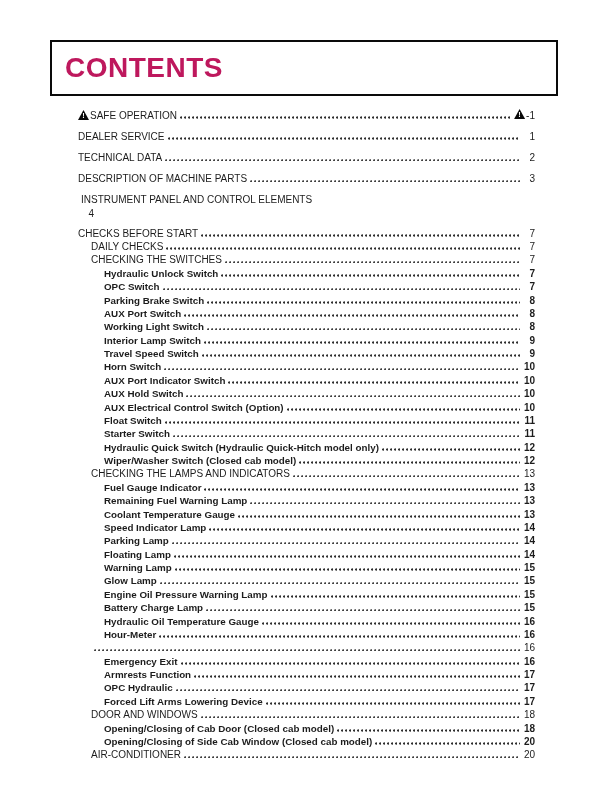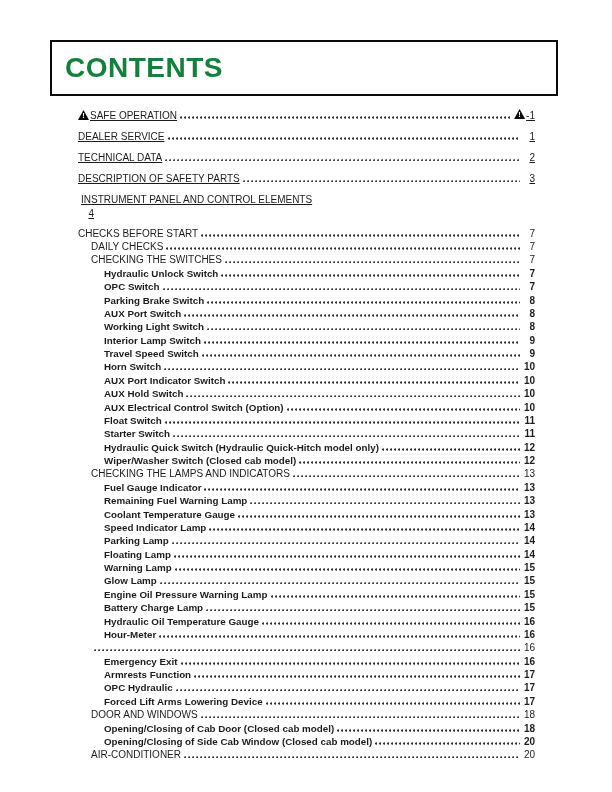--- a/index.html
+++ b/index.html
@@ -17,34 +17,34 @@
   .contents-box {
     position:absolute; left:50px; top:40px;
     width:508px; height:56px;
     border:2.5px solid #0a0a0a;
     box-sizing:border-box;
     display:flex; align-items:center;
   }
   .contents-box h1 {
     margin:0; padding:0 0 0 13px;
     font-size:28px; font-weight:bold; letter-spacing:0.5px;
-    color:#15803d;
+    color:#be185d;
   }
 
   
   .toc {
     position:absolute; left:78px; top:109px;
     width:457px;
   }
   .row {
     display:flex; align-items:baseline;
     height:13.38px; line-height:13.38px;
     font-size:10px; white-space:nowrap;
   }
-  .chapters .row { margin-bottom:7.7px;text-decoration:underline; }
+  .chapters .row { margin-bottom:7.7px; }
   .chapters .row:last-child { margin-bottom:0;flex-direction:column; }
   .sections { margin-top:20px; }
 
   .row.lvl2 { padding-left:13px; }
   .row.lvl3 { padding-left:26px; font-size:9.8px;font-weight:bold; }
 
   .title { flex:0 0 auto; }
   .leader {
     flex:1 1 auto; height:2.6px;
     margin:0 2px 0 3px;
@@ -104,21 +104,21 @@
           </span>
   </div>
         <div class="row lvl1">
     <span class="title"><span>TECHNICAL DATA</span></span>
     <span class="leader"></span>
     <span class="page-no">
             <span>2</span>
           </span>
   </div>
         <div class="row lvl1">
-    <span class="title"><span>DESCRIPTION OF SAFETY PARTS</span></span>
+    <span class="title"><span>DESCRIPTION OF MACHINE PARTS</span></span>
     <span class="leader"></span>
     <span class="page-no">
             <span>3</span>
           </span>
   </div>
         <div class="row lvl1">
     <span class="title"><span>INSTRUMENT PANEL AND CONTROL ELEMENTS</span></span>
     <span class="leader"></span>
     <span class="page-no">
             <span>4</span>

